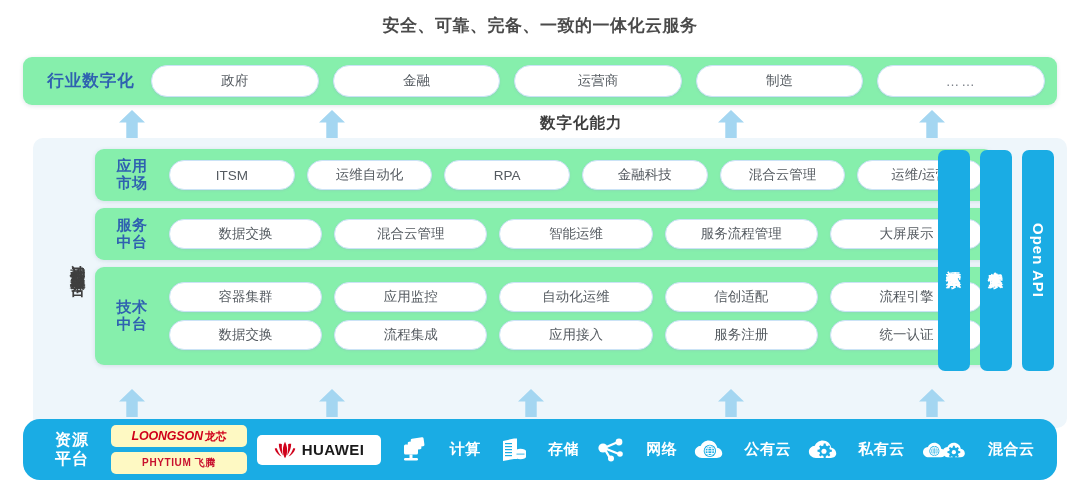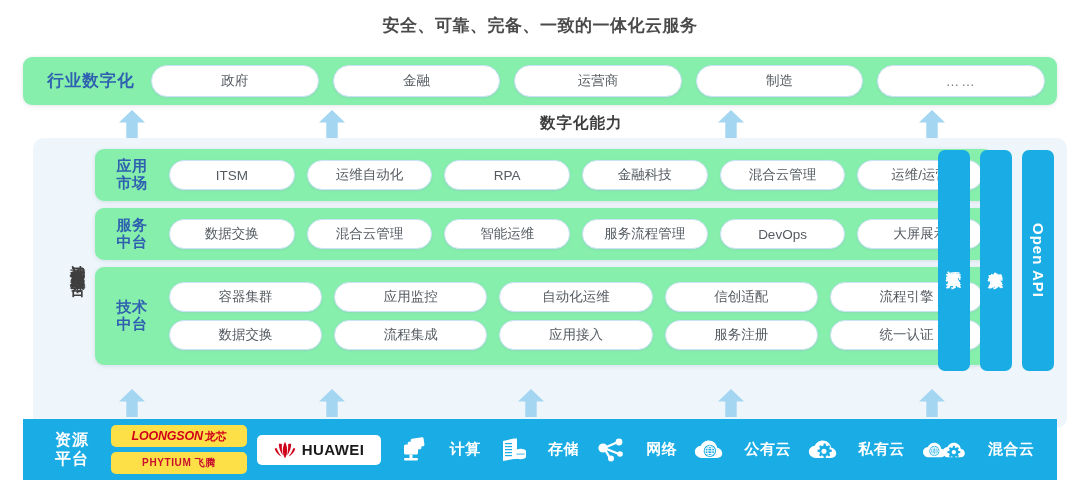--- a/index.html
+++ b/index.html
@@ -132,36 +132,36 @@
   .vtab span.en{
     transform:rotate(90deg);
     white-space:nowrap; font-size:15px;
   }
 
   
   .resource{
     position:absolute; left:23px; top:419px;
     width:1034px; height:61px;
     background:#1aace4;
-    border-radius:0;
+    border-radius:17px;
     display:flex; align-items:center;
     padding:0 14px;
   }
   .res-label{
     flex:0 0 70px;
     color:#ffffff; font-weight:bold; font-size:16px;
     text-align:center; line-height:1.15; letter-spacing:1px;
   }
   .logo-col{
     flex:0 0 136px;
     display:flex; flex-direction:column; gap:5px;
     margin-left:4px;
   }
   .logo-chip{
-    background:#fde047; border-radius:5px;
+    background:#fef9c3; border-radius:5px;
     height:22px; display:flex; align-items:center; justify-content:center;
   }
   .logo-loongson{
     font-style:italic; font-weight:bold; font-size:12.5px;
     color:#d0021b; letter-spacing:-.2px;
   }
   .logo-loongson .cn{ font-style:normal; font-size:11px; margin-left:2px; }
   .logo-phytium{
     font-weight:bold; font-size:10px; color:#c8102e; letter-spacing:.6px;
   }
@@ -237,21 +237,20 @@
         <div class="layer-label">
           <div>服务</div>
           <div>中台</div>
         </div>
         <div class="layer-grid">
           <div class="grid-line">
             <div class="pill">数据交换</div>
             <div class="pill">混合云管理</div>
             <div class="pill">智能运维</div>
             <div class="pill">服务流程管理</div>
-            <div class="pill">DevOps</div>
             <div class="pill">大屏展示</div>
           </div>
         </div>
       </div>
 
       <div class="layer h2 card">
         <div class="layer-label">
           <div>技术</div>
           <div>中台</div>
         </div>

